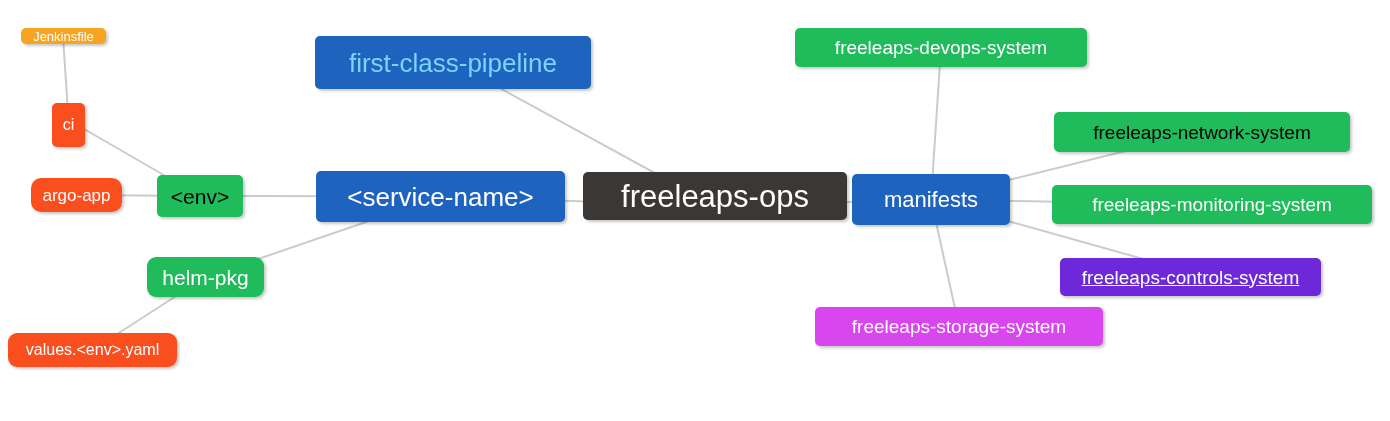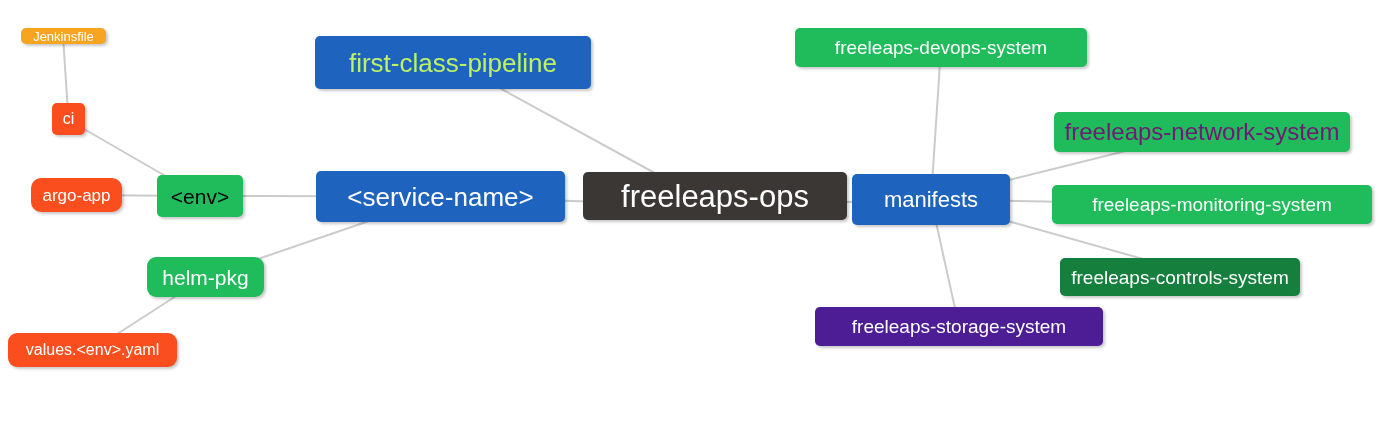--- a/index.html
+++ b/index.html
@@ -51,28 +51,28 @@
       <line x1="440.5" y1="196.5" x2="715" y2="206" stroke="#CBCBCB" stroke-width="2"></line>
       <line x1="715" y1="206" x2="931" y2="199.5" stroke="#CBCBCB" stroke-width="2"></line>
       <line x1="931" y1="199.5" x2="941" y2="47.5" stroke="#CBCBCB" stroke-width="2"></line>
       <line x1="931" y1="199.5" x2="1202" y2="132" stroke="#CBCBCB" stroke-width="2"></line>
       <line x1="931" y1="199.5" x2="1212" y2="204.5" stroke="#CBCBCB" stroke-width="2"></line>
       <line x1="931" y1="199.5" x2="1207.5" y2="277" stroke="#CBCBCB" stroke-width="2"></line>
       <line x1="931" y1="199.5" x2="959" y2="326.5" stroke="#CBCBCB" stroke-width="2"></line>
     </svg>
   <div>
       <div class="node" style="left: 21px; top: 28px; width: 85px; height: 16px; background: rgb(247, 165, 33); font-size: 13px; color: rgb(255, 255, 255);">Jenkinsfile</div>
-      <div class="node" style="left: 52px; top: 103px; width: 33px; height: 32px; background: rgb(250, 78, 30); font-size: 16px; color: rgb(255, 255, 255);">ci</div>
+      <div class="node" style="left: 52px; top: 103px; width: 33px; height: 44px; background: rgb(250, 78, 30); font-size: 16px; color: rgb(255, 255, 255);">ci</div>
       <div class="node" style="left: 31px; top: 178px; width: 91px; height: 34px; background: rgb(250, 78, 30); font-size: 17px; color: rgb(255, 255, 255); border-radius: 10px;">argo-app</div>
       <div class="node" style="left: 157px; top: 175px; width: 86px; height: 42px; background: rgb(32, 188, 92); font-size: 21px; color: #000000;">&lt;env&gt;</div>
       <div class="node" style="left: 147px; top: 257px; width: 117px; height: 40px; background: rgb(32, 188, 92); font-size: 21px; color: rgb(255, 255, 255); border-radius: 9px;">helm-pkg</div>
       <div class="node" style="left: 8px; top: 333px; width: 169px; height: 34px; background: rgb(250, 78, 30); font-size: 16px; color: rgb(255, 255, 255); border-radius: 9px;">values.&lt;env&gt;.yaml</div>
       <div class="node" style="left: 316px; top: 171px; width: 249px; height: 51px; background: rgb(30, 99, 190); font-size: 26px; color: rgb(255, 255, 255);">&lt;service-name&gt;</div>
-      <div class="node" style="left: 315px; top: 36px; width: 276px; height: 53px; background: rgb(30, 99, 190); font-size: 26px; color: #bef264;">first-class-pipeline</div>
+      <div class="node" style="left: 315px; top: 36px; width: 276px; height: 53px; background: rgb(30, 99, 190); font-size: 26px; color: #7dd3fc;">first-class-pipeline</div>
       <div class="node" style="left: 583px; top: 172px; width: 264px; height: 48px; background: rgb(59, 55, 53); font-size: 31px; color: rgb(255, 255, 255);">freeleaps-ops</div>
       <div class="node" style="left: 852px; top: 174px; width: 158px; height: 51px; background: rgb(30, 99, 190); font-size: 22px; color: rgb(255, 255, 255);">manifests</div>
       <div class="node" style="left: 795px; top: 28px; width: 292px; height: 39px; background: rgb(32, 188, 92); font-size: 19px; color: rgb(255, 255, 255);">freeleaps-devops-system</div>
-      <div class="node" style="left: 1054px; top: 112px; width: 296px; height: 40px; background: rgb(32, 188, 92); font-size: 24px; color: #701a75;">freeleaps-network-system</div>
+      <div class="node" style="left: 1054px; top: 112px; width: 296px; height: 40px; background: rgb(32, 188, 92); font-size: 19px; color: #000000;">freeleaps-network-system</div>
       <div class="node" style="left: 1052px; top: 185px; width: 320px; height: 39px; background: rgb(32, 188, 92); font-size: 19px; color: rgb(255, 255, 255);">freeleaps-monitoring-system</div>
-      <div class="node" style="left: 1060px; top: 258px; width: 240px; height: 38px; background: #15803d; font-size: 19px; color: rgb(255, 255, 255);">freeleaps-controls-system</div>
-      <div class="node" style="left: 815px; top: 307px; width: 288px; height: 39px; background: #4c1d95; font-size: 19px; color: rgb(255, 255, 255);">freeleaps-storage-system</div>
+      <div class="node" style="left: 1060px; top: 258px; width: 261px; height: 38px; background: #6d28d9; font-size: 19px; color: rgb(255, 255, 255); text-decoration: underline;">freeleaps-controls-system</div>
+      <div class="node" style="left: 815px; top: 307px; width: 288px; height: 39px; background: #d946ef; font-size: 19px; color: rgb(255, 255, 255);">freeleaps-storage-system</div>
     </div>
 </div>
 
 </body></html>

